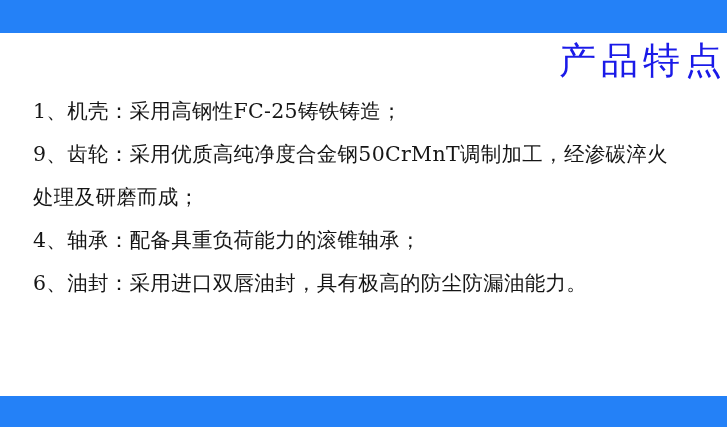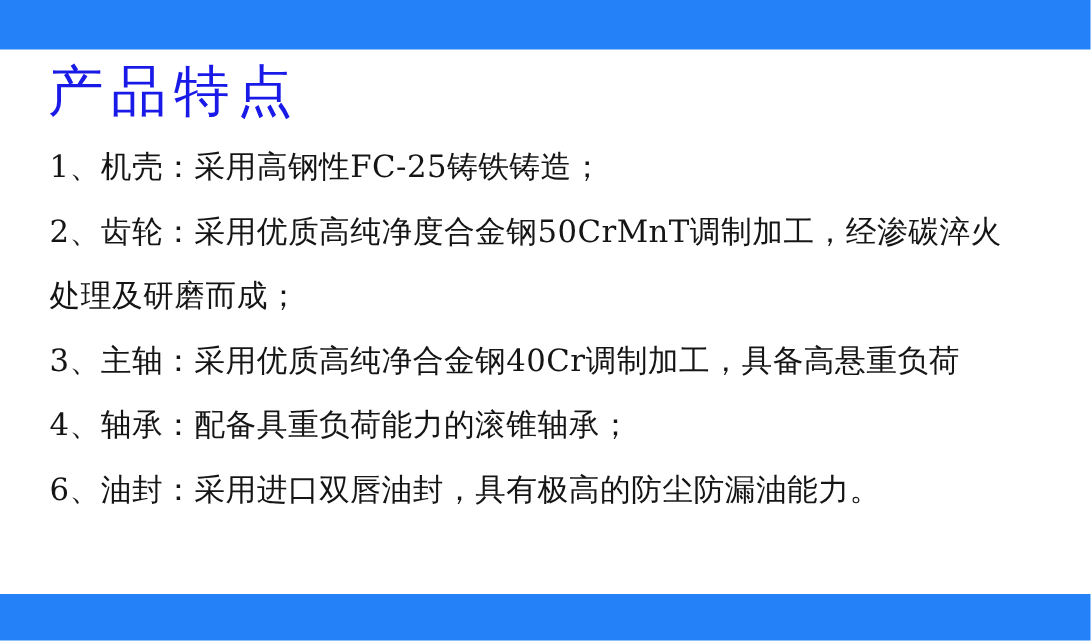--- a/index.html
+++ b/index.html
@@ -34,22 +34,22 @@
     top: 396px;
     height: 31px;
   }
   .title {
     position: absolute;
     top: 33px;
     left: 0;
     width: 727px;
     height: 55px;
     line-height: 55px;
-    text-align: left;
-    padding-left: 32px;
+    text-align: right;
+    padding-left: 16px;
     box-sizing: border-box;
     color: #1a1ae8;
     font-family: "DejaVu Serif", "Liberation Serif", serif;
     font-size: 37px;
     font-weight: 400;
     letter-spacing: 5px;
     white-space: nowrap;
   }
   .body-text {
     position: absolute;
@@ -73,22 +73,21 @@
 <body>
 
 <div class="page">
 
   <div class="bar bar-top"></div>
 
   <div class="title">产品特点</div>
 
   <div class="body-text">
     <div class="line">1、机壳：采用高钢性FC-25铸铁铸造；</div>
-    <div class="line">2、齿轮：采用优质高纯净度合金钢50CrMnT调制加工，经渗碳淬火</div>
+    <div class="line">9、齿轮：采用优质高纯净度合金钢50CrMnT调制加工，经渗碳淬火</div>
     <div class="line cont">处理及研磨而成；</div>
-    <div class="line">3、主轴：采用优质高纯净合金钢40Cr调制加工，具备高悬重负荷</div>
     <div class="line">4、轴承：配备具重负荷能力的滚锥轴承；</div>
     <div class="line">6、油封：采用进口双唇油封，具有极高的防尘防漏油能力。</div>
   </div>
 
   <div class="bar bar-bottom"></div>
 
 </div>
 
 </body></html>

